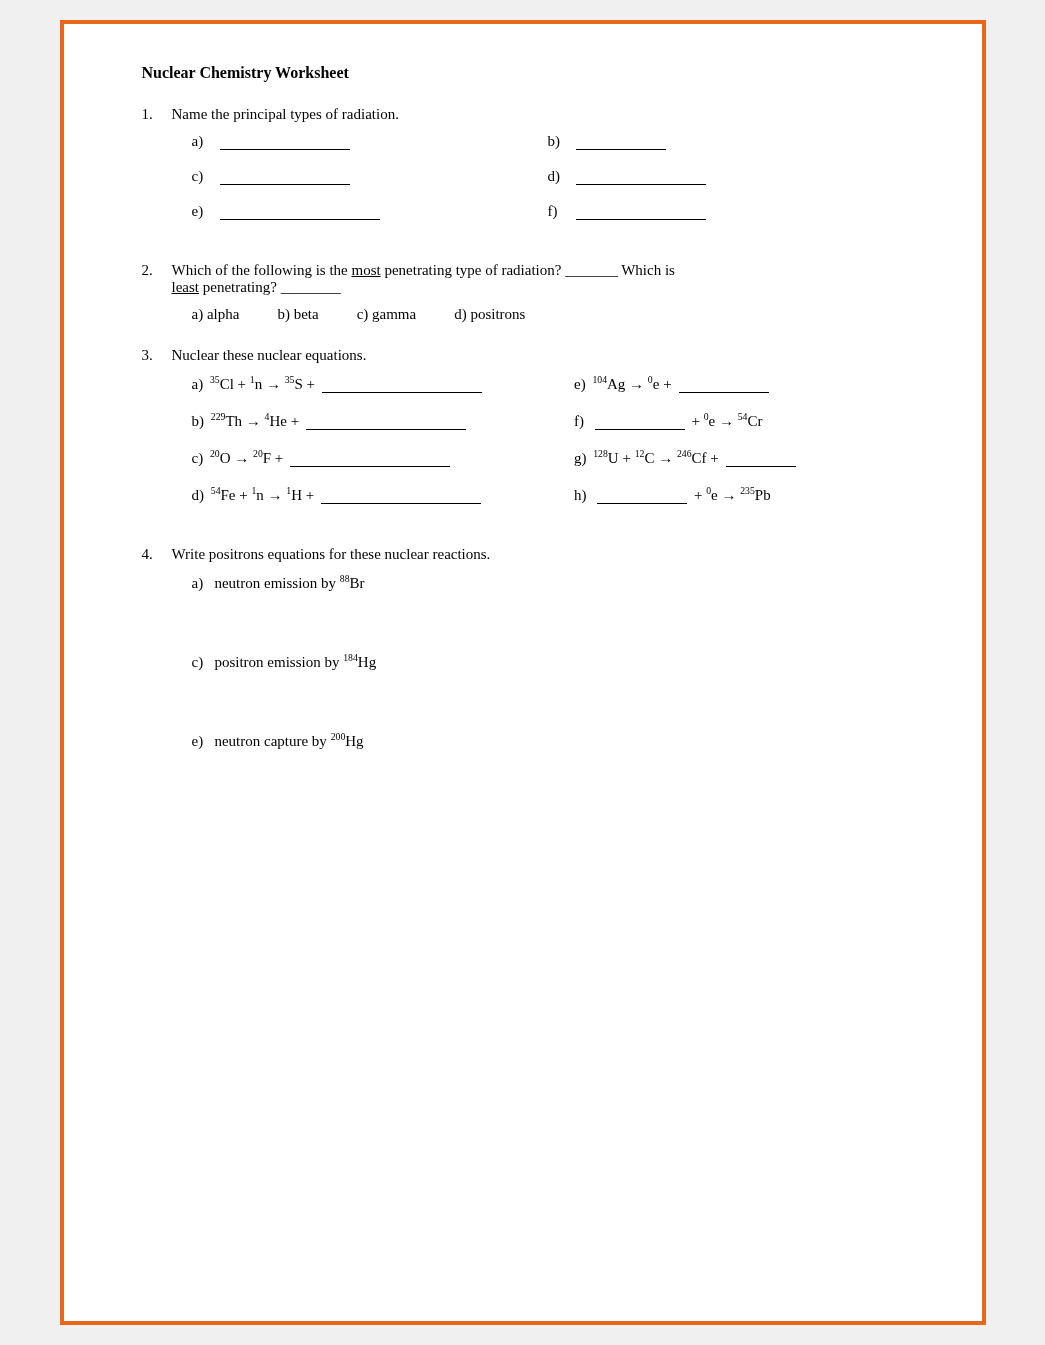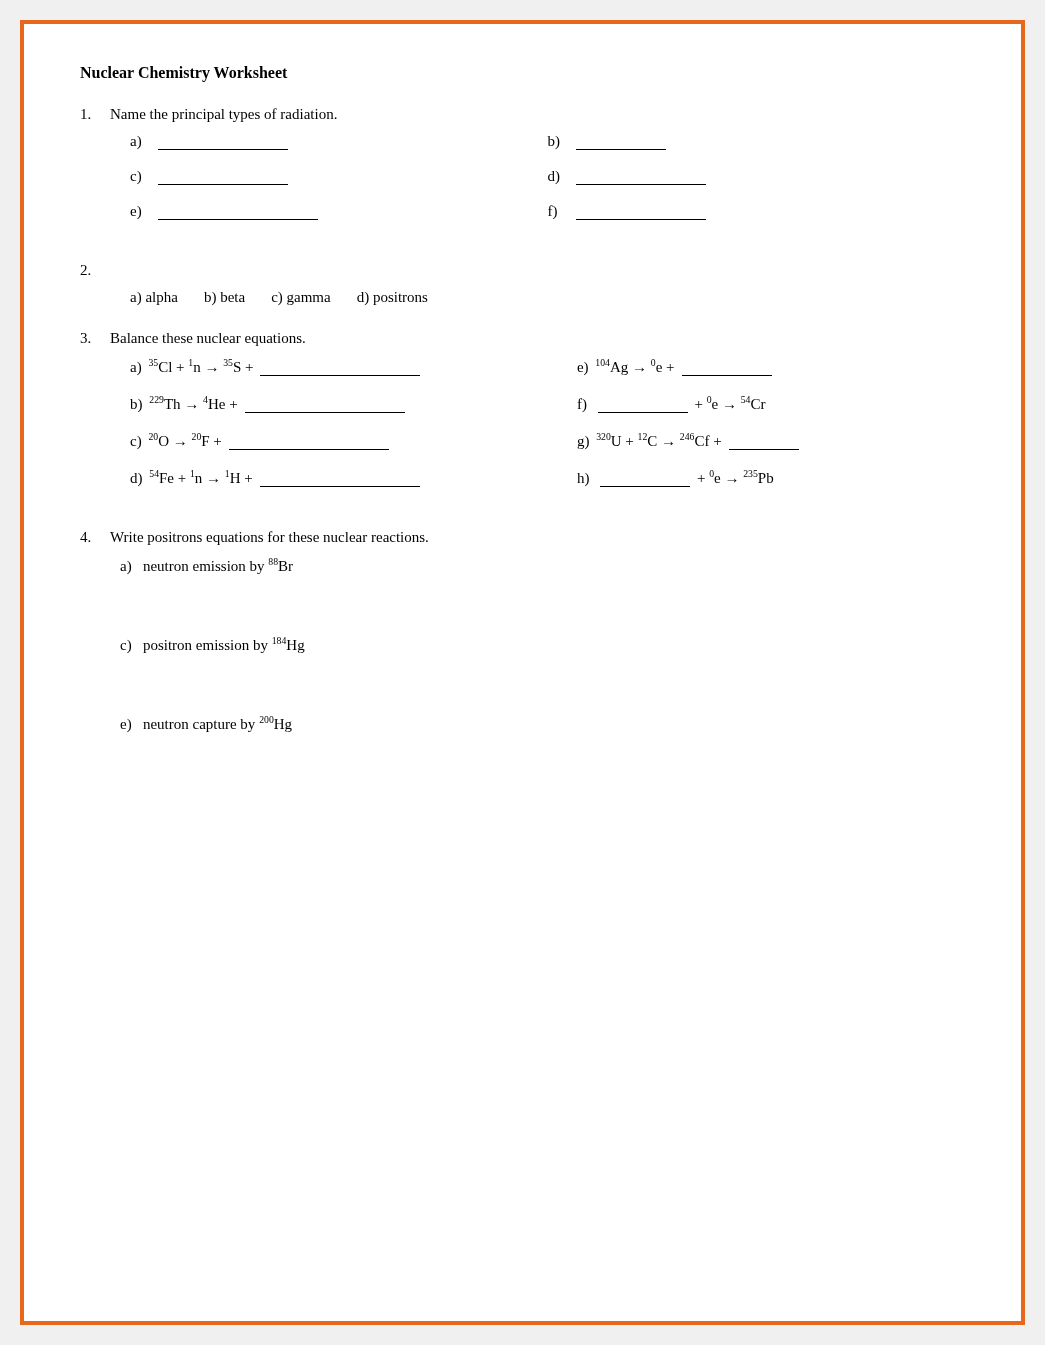--- a/index.html
+++ b/index.html
@@ -12,26 +12,26 @@
       width: 1045px;
       min-height: 1345px;
       background: #f0f0f0;
       display: flex;
       justify-content: center;
       align-items: flex-start;
       font-family: "Times New Roman", Times, serif;
     }
 
     .page-border {
-      width: 1005px;
+      width: 926px;
       min-height: 1305px;
       margin: 20px;
       border: 4px solid #e8671a;
       background: #ffffff;
-      padding: 40px 56px;
+      padding: 40px 78px;
     }
 
     .title {
       font-weight: bold;
       font-size: 16px;
       margin-bottom: 24px;
     }
 
     .question {
       margin-bottom: 24px;
@@ -102,21 +102,21 @@
     .col-right {
       flex: 1;
     }
 
     .underline {
       text-decoration: underline;
     }
 
     .choices {
       display: flex;
-      gap: 26px;
+      gap: 38px;
       margin-top: 10px;
       margin-left: 50px;
       font-size: 15px;
     }
 
     .eq-row {
       display: flex;
       align-items: flex-end;
       font-size: 15px;
       gap: 3px;
@@ -137,21 +137,21 @@
 
     .eq-col-left {
       flex: 1.1;
     }
 
     .eq-col-right {
       flex: 1;
     }
 
     .q4-items {
-      margin-left: 40px;
+      margin-left: 50px;
     }
 
     .q4-item {
       font-size: 15px;
       margin-bottom: 60px;
     }
 
     .q4-item:last-child {
       margin-bottom: 10px;
     }
@@ -210,33 +210,37 @@
             <span class="blank-line blank-medium"></span>
           </div>
         </div>
       </div>
     </div>
   </div>
 
   <div class="question">
     <div class="question-number">
       <span class="question-num">2.</span>
+      <div>
+        <span>Which of the following is the </span><span class="underline">most</span><span> penetrating type of radiation? _______ Which is </span><br>
+        <span class="underline">least</span><span> penetrating? ________</span>
+      </div>
     </div>
     <div class="choices">
       <span>a) alpha</span>
       <span>b) beta</span>
       <span>c) gamma</span>
       <span>d) positrons</span>
     </div>
   </div>
 
   <div class="question">
     <div class="question-number">
       <span class="question-num">3.</span>
-      <span>Balance these nuclear equations.</span>
+      <span>Nuclear these nuclear equations.</span>
     </div>
     <div class="equations-section">
 
       <div class="eq-col-left">
 
         <div class="eq-row">
           <span>a)&nbsp;</span>
           <span><sup>35</sup>Cl + <sup>1</sup>n → <sup>35</sup>S + </span>
           <span class="blank-line blank-long"></span>
         </div>
@@ -269,21 +273,21 @@
         </div>
 
         <div class="eq-row">
           <span>f)&nbsp;</span>
           <span class="blank-line blank-short"></span>
           <span>&nbsp;+ <sup>0</sup>e → <sup>54</sup>Cr</span>
         </div>
 
         <div class="eq-row">
           <span>g)&nbsp;</span>
-          <span><sup>320</sup>U + <sup>12</sup>C → <sup>246</sup>Cf + </span>
+          <span><sup>128</sup>U + <sup>12</sup>C → <sup>246</sup>Cf + </span>
           <span class="blank-line blank-vshort"></span>
         </div>
 
         <div class="eq-row">
           <span>h)&nbsp;</span>
           <span class="blank-line blank-short"></span>
           <span>&nbsp;+ <sup>0</sup>e → <sup>235</sup>Pb</span>
         </div>
       </div>
     </div>

